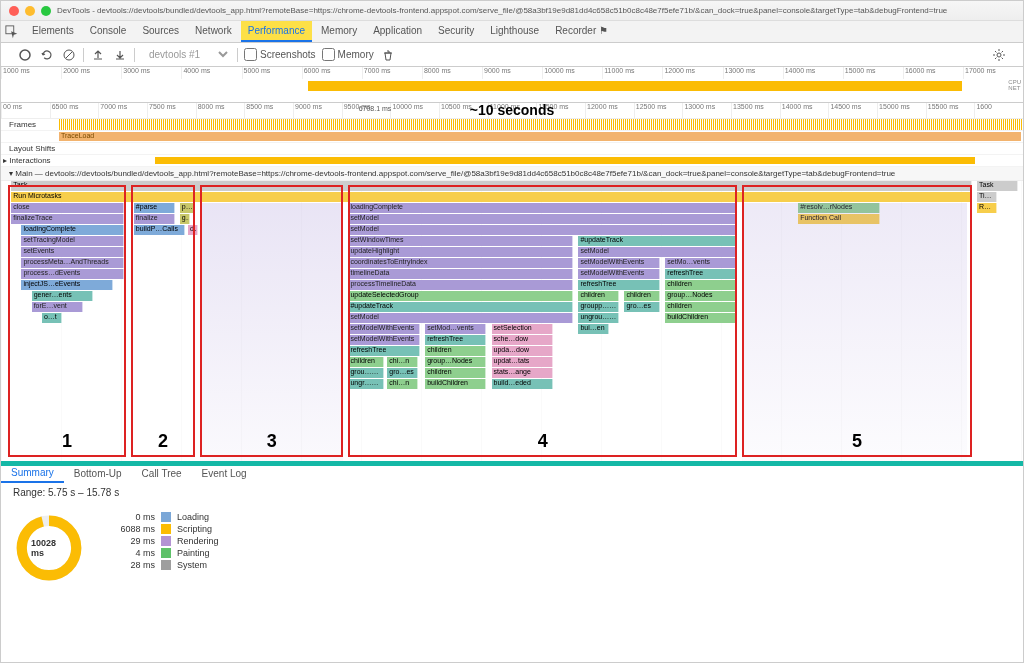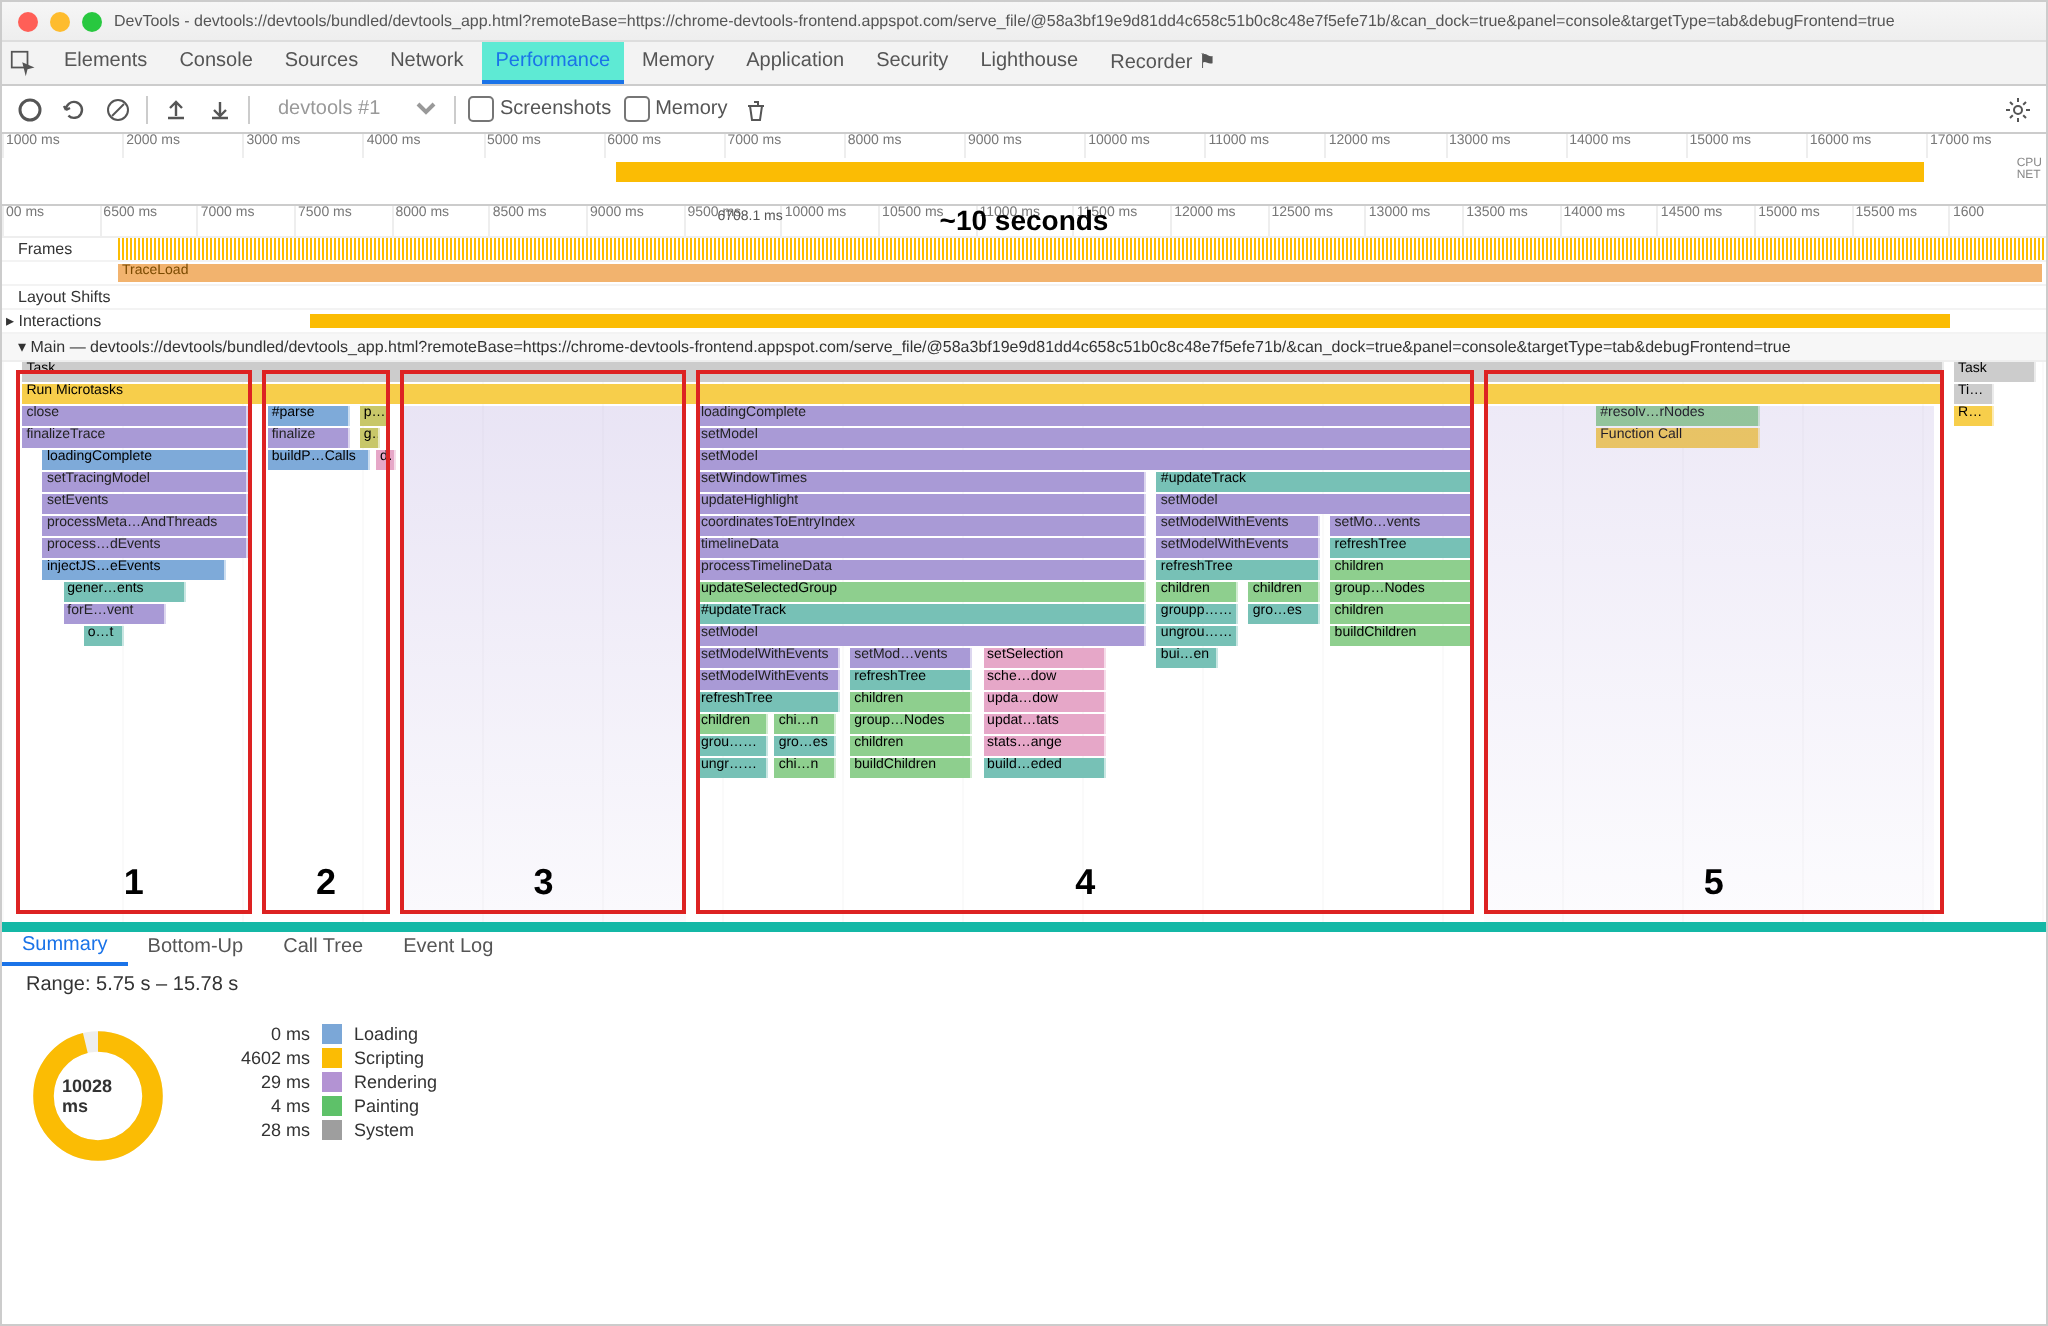--- a/index.html
+++ b/index.html
@@ -9,25 +9,25 @@
   
   .titlebar { height: 20px; background: linear-gradient(#f6f6f6, #eee); display: flex; align-items: center; padding: 0 8px; gap: 6px; border-bottom: 1px solid #ddd; }
   .traffic { display: flex; gap: 6px; }
   .dot { width: 10px; height: 10px; border-radius: 50%; }
   .dot.red { background: #ff5f57; } .dot.yellow { background: #febc2e; } .dot.green { background: #28c840; }
   .title { font-size: 8px; color: #555; white-space: nowrap; overflow: hidden; text-overflow: ellipsis; flex: 1; }
   
   
   .tabbar { height: 22px; display: flex; align-items: center; border-bottom: 1px solid #ccc; background: #f3f3f3; padding: 0 4px; gap: 2px; }
   .tab { font-size: 10px; padding: 4px 7px; color: #555; cursor: pointer; border-bottom: 2px solid transparent; }
-  .tab.active { color: #1a73e8; border-bottom-color: #1a73e8; background: #5eead4; }
+  .tab.active { color: #1a73e8; border-bottom-color: #1a73e8; background: #fde047; }
   .devtools-icon { width: 14px; height: 14px; margin-right: 4px; }
   
   
-  .toolbar { height: 24px; display: flex; align-items: center; padding: 0 6px; gap: 6px; border-bottom: 1px solid #ccc; font-size: 10px; color: #555; }
+  .toolbar { height: 24px; display: flex; align-items: center; padding: 0 16px; gap: 6px; border-bottom: 1px solid #ccc; font-size: 10px; color: #555; }
   .tbbtn { width: 16px; height: 16px; display: flex; align-items: center; justify-content: center; cursor: pointer; }
   .sep { width: 1px; height: 14px; background: #ccc; }
   .select { font-size: 10px; color: #999; padding: 1px 14px 1px 4px; background: none; border: none; }
   .check { display: flex; align-items: center; gap: 3px; font-size: 10px; color: #555; }
   .gear { margin-left: auto; }
   
   
   .overview { height: 36px; border-bottom: 1px solid #ccc; position: relative; background: #fff; }
   .overview-ruler { height: 12px; display: flex; font-size: 7px; color: #777; }
   .overview-ruler span { flex: 1; border-left: 1px solid #eee; padding-left: 1px; white-space: nowrap; overflow: hidden; }
@@ -413,21 +413,21 @@
       </svg>
       <div class="donut-label">10028 ms</div>
     </div>
     <div class="legend">
       <div class="legend-row">
           <span class="ms">0 ms</span>
           <span class="swatch sw-loading"></span>
           <span>Loading</span>
         </div>
       <div class="legend-row">
-          <span class="ms">4602 ms</span>
+          <span class="ms">6088 ms</span>
           <span class="swatch sw-scripting"></span>
           <span>Scripting</span>
         </div>
       <div class="legend-row">
           <span class="ms">29 ms</span>
           <span class="swatch sw-rendering"></span>
           <span>Rendering</span>
         </div>
       <div class="legend-row">
           <span class="ms">4 ms</span>

